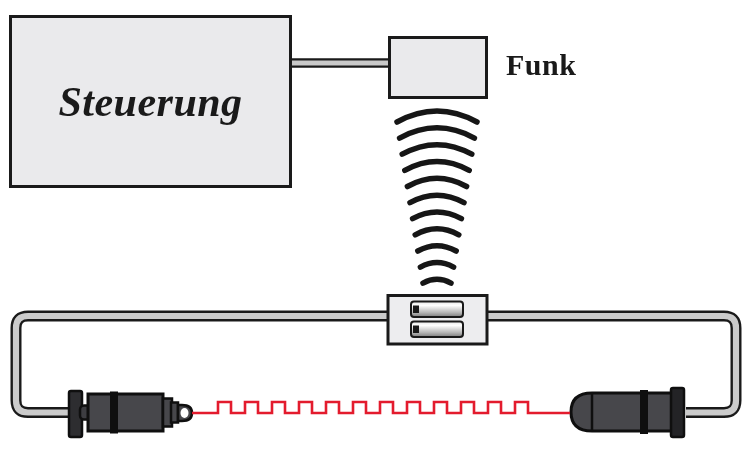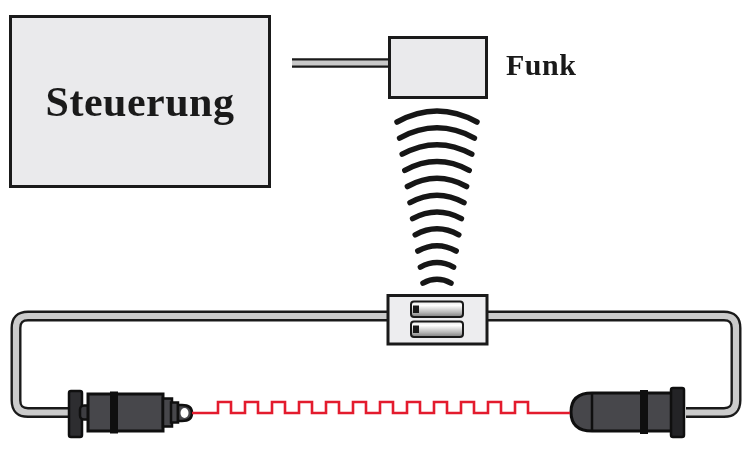--- a/index.html
+++ b/index.html
@@ -14,21 +14,21 @@
   .canvas-svg { position: absolute; left: 0; top: 0; }
   .box {
     position: absolute;
     background: #eaeaec;
     border: 3px solid #1a1a1a;
     box-sizing: border-box;
     display: flex;
     align-items: center;
     justify-content: center;
   }
-  .control-box { left: 9px; top: 15px; width: 262px; height: 173px; }
+  .control-box { left: 9px; top: 15px; width: 283px; height: 173px; font-style: italic; }
   .radio-box   { left: 388px; top: 36px; width: 100px; height: 63px; }
   .diagram-label {
     position: absolute;
     color: #1a1a1a;
     font-weight: bold;
     white-space: nowrap;
     letter-spacing: 0.5px;
   }
   .control-label  { position: static; font-size: 42px; }
   .funk-label     { left: 506px; top: 48px;  font-size: 30px; font-family: Liberation Serif, serif; }

